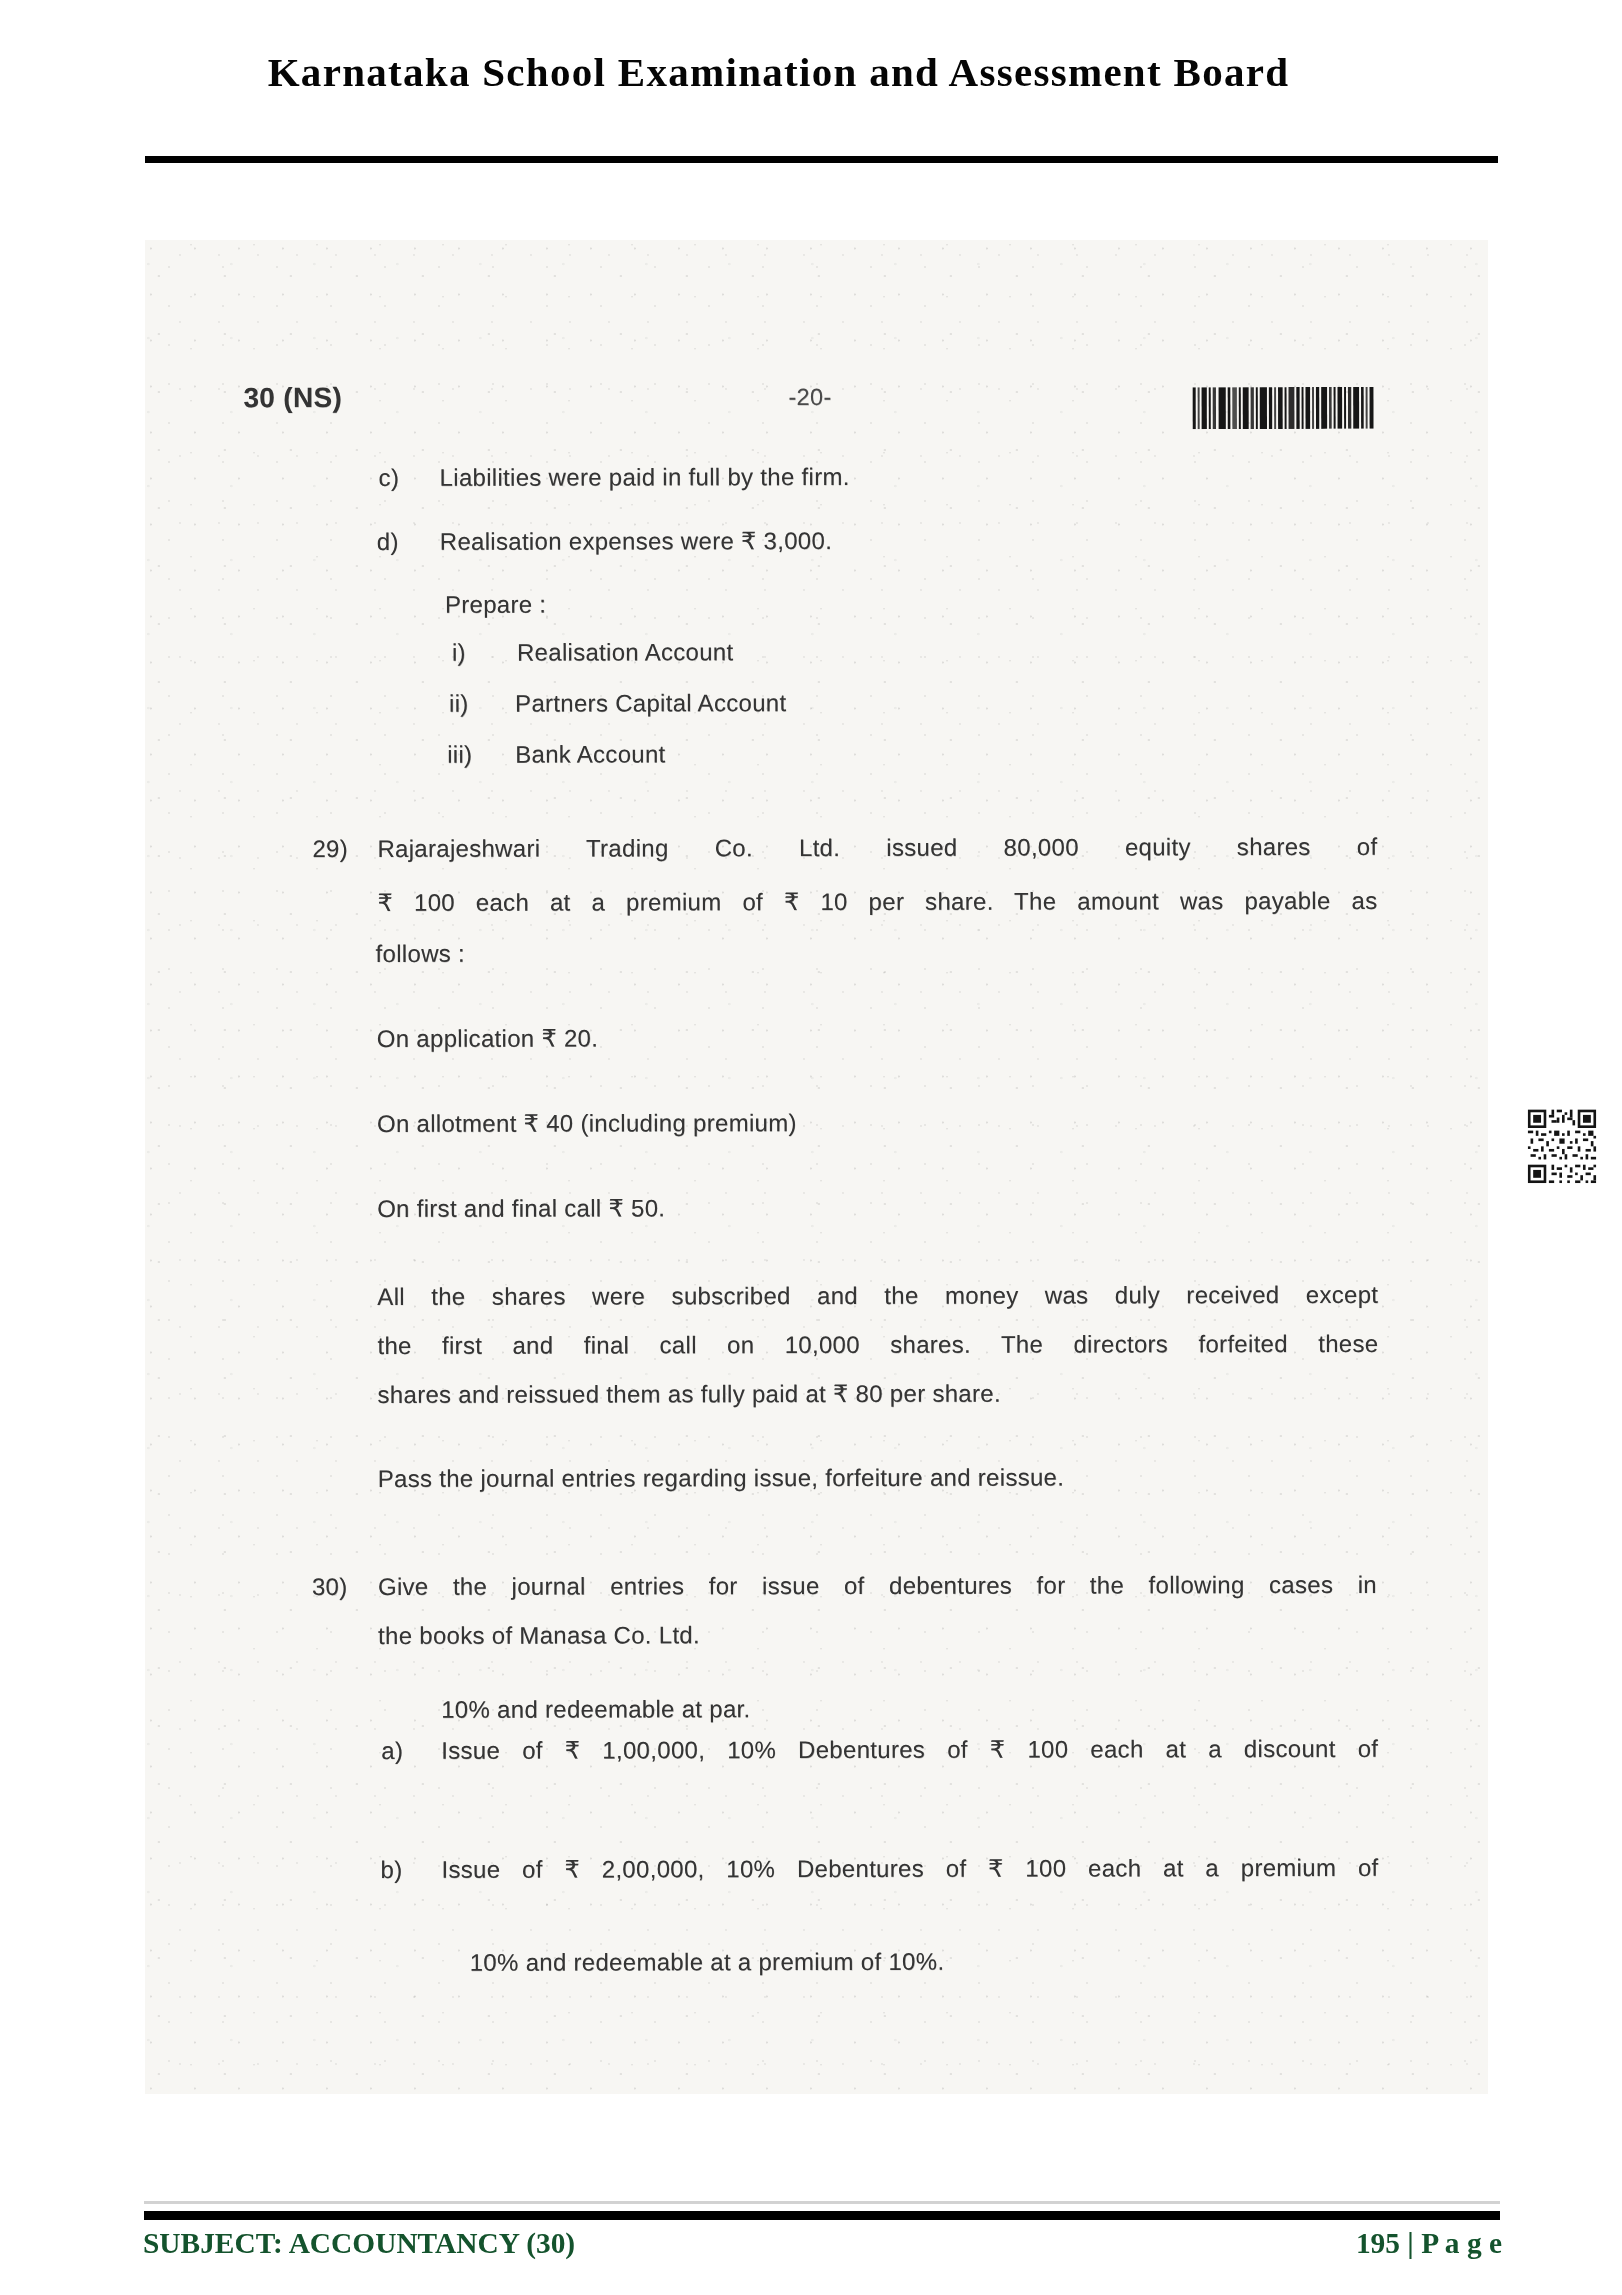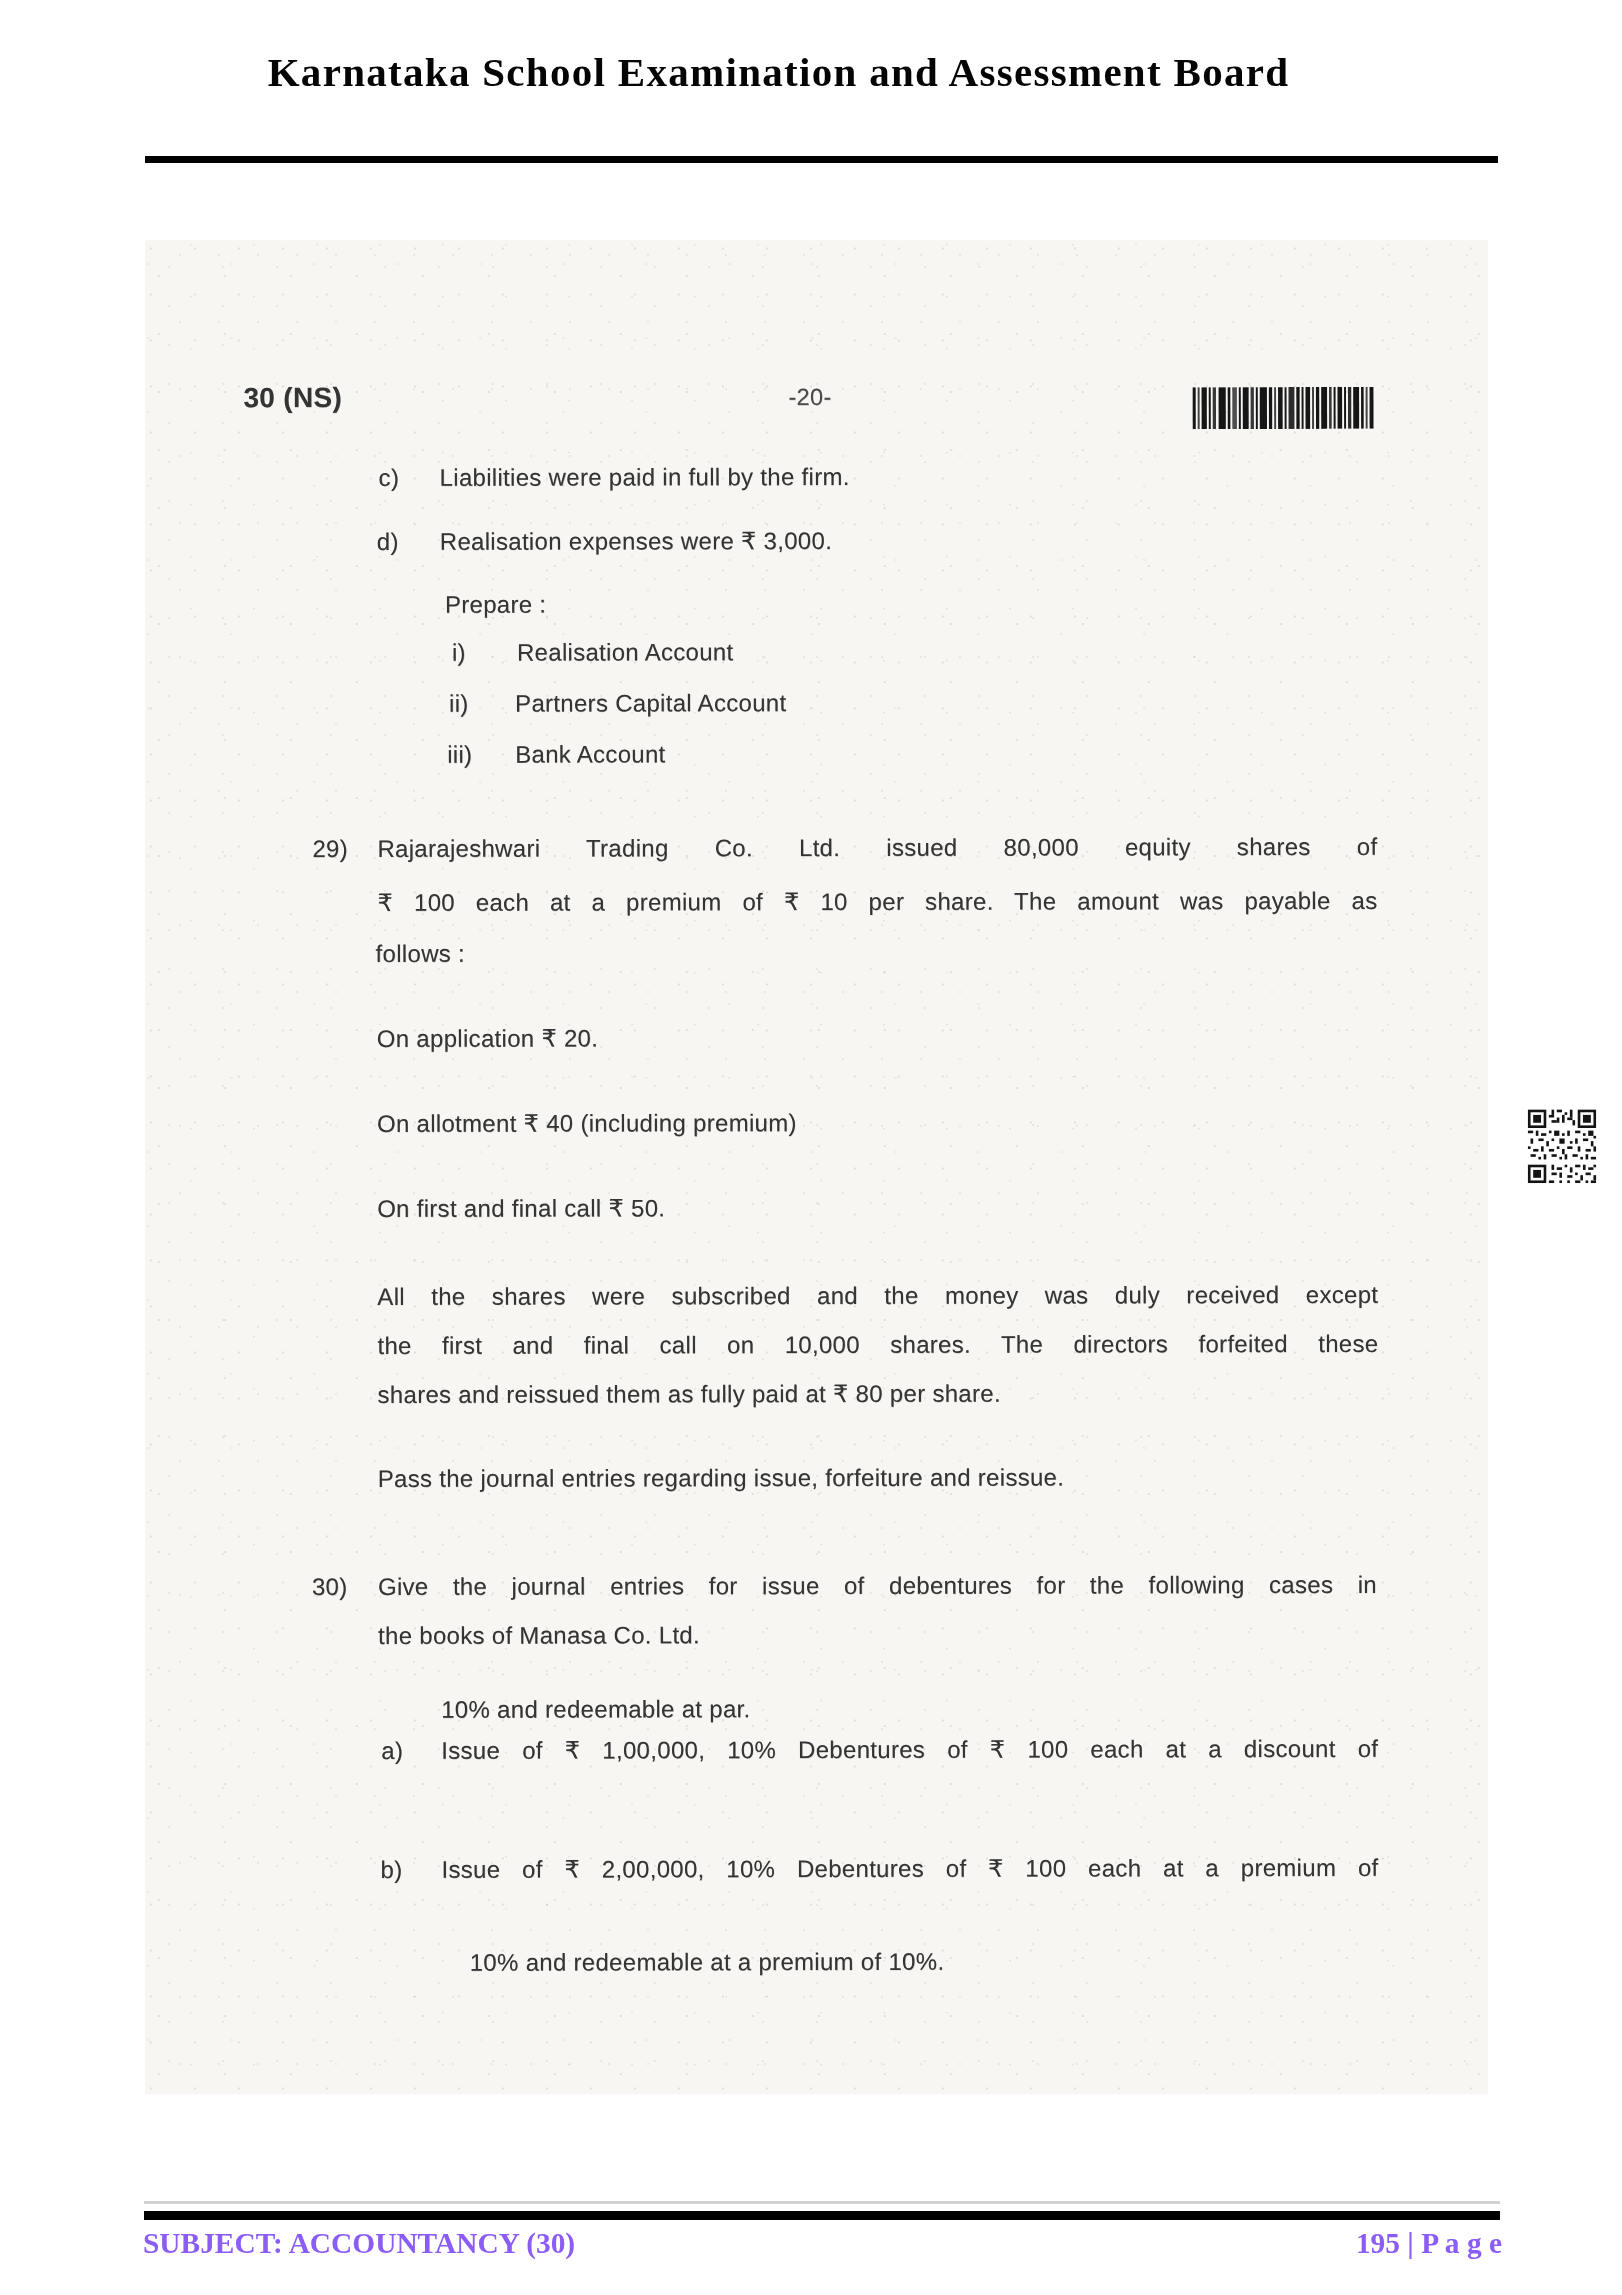--- a/index.html
+++ b/index.html
@@ -33,21 +33,21 @@
     background:#d2d2d2;
   }
   .footer-rule-black{
     position:absolute;left:144px;top:2211px;width:1356px;height:8.5px;
     background:#000000;
   }
   .footer-text{
     position:absolute;top:2226px;
     font-family:"Liberation Serif","DejaVu Serif",serif;
     font-weight:700;font-size:29.4px;line-height:34px;
-    color:#8b5cf6;white-space:nowrap;
+    color:#14532d;white-space:nowrap;
   }
   .footer-left{left:143px;}
   .footer-center{left:580px;width:654px;text-align:center;}
   .footer-right{right:156px;}
 
   
   .scan-bg{
     position:absolute;left:145px;top:240px;width:1343px;height:1854px;
     background-color:var(--scan-bg);
     background-image:

